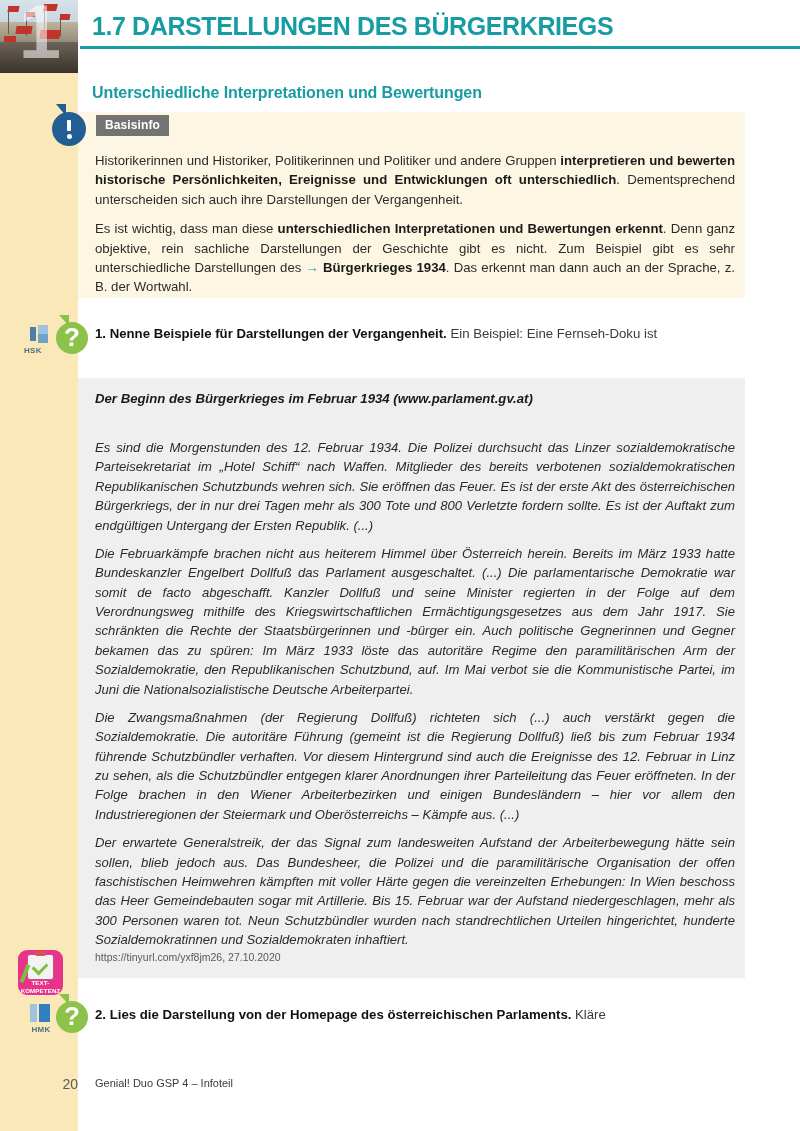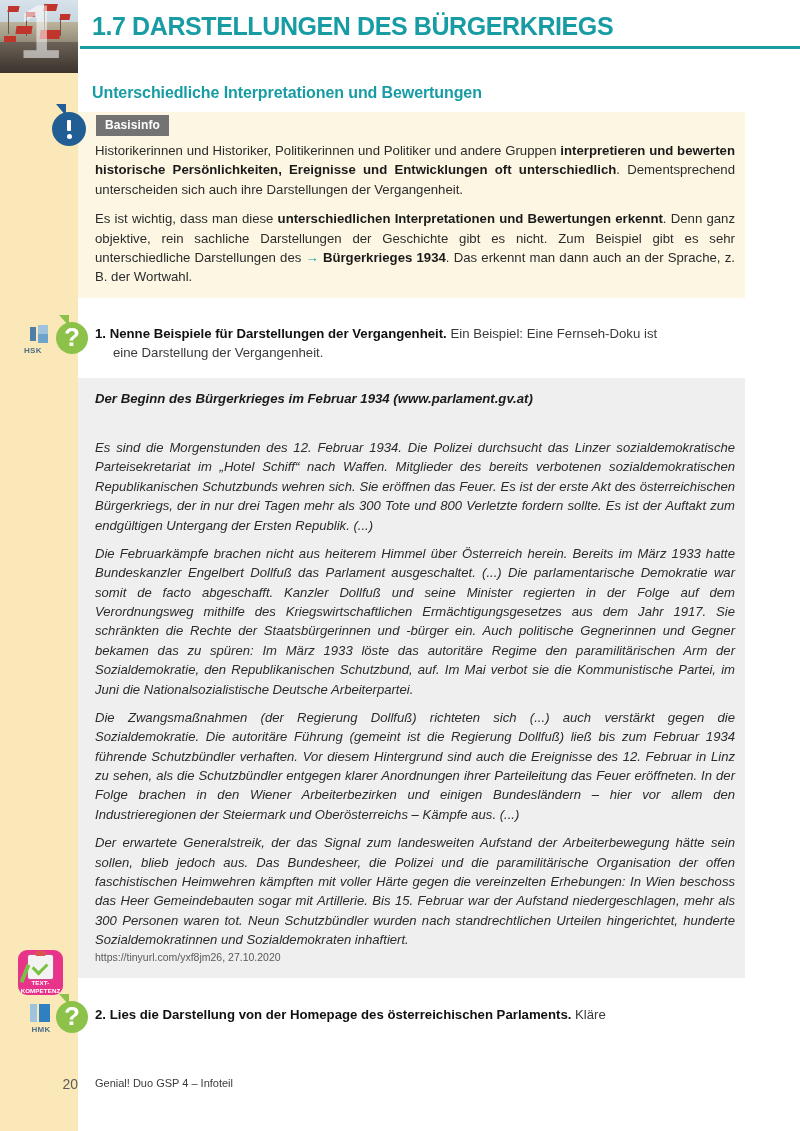--- a/index.html
+++ b/index.html
@@ -110,21 +110,21 @@
     background:#737373; color:#fff;
     font-size:12px; font-weight:bold;
     padding:3px 9px 4px 9px;
     letter-spacing:0.1px;
   }
   .basis-text {
     position:absolute; left:95px; top:141px; width:640px;
     font-size:13.2px; line-height:1.47; text-align:justify;
     color:#2b2b2b;
   }
-  .basis-text p { margin:0 0 10px 0; }
+  .basis-text p { margin:10px 0 10px 0; }
   .basis-text b { font-weight:bold; color:#1a1a1a; }
   .arrow-ref { color:#179ca4; font-weight:bold; }
   .hsk-icon {
     position:absolute; left:30px; top:325px;
     width:20px; height:18px;
   }
   .hsk-icon .bar-l { position:absolute; left:0;  top:2px; width:6px;  height:14px; background:#4f7fa8; }
   .hsk-icon .bar-r { position:absolute; left:8px; top:0;  width:10px; height:18px; background:#9fc3dd; }
   .hsk-icon .bar-r2{ position:absolute; left:8px; top:9px; width:10px; height:9px;  background:#6ea4c9; }
   .hsk-label {
@@ -276,21 +276,20 @@
   <div class="bar-r2"></div>
 </div>
 <div class="hsk-label">HSK</div>
 <div class="q-circle q1">
   <div class="tail"></div>
   <span>?</span>
 </div>
 <div class="task-text" id="task1-text">
   <b>1.</b>
   <b>Nenne Beispiele für Darstellungen der Vergangenheit.</b><span> Ein Beispiel: Eine Fernseh-Doku ist</span>
-  <span class="indent">eine Darstellung der Vergangenheit.</span>
 </div>
 
 <div class="source-box"></div>
 <div class="source-title">Der Beginn des Bürgerkrieges im Februar 1934 (www.parlament.gv.at)</div>
 <div class="source-body">
   <p>Es sind die Morgenstunden des 12. Februar 1934. Die Polizei durchsucht das Linzer sozialdemokratische Parteisekretariat im „Hotel Schiff“ nach Waffen. Mitglieder des bereits verbotenen sozialdemokratischen Republikanischen Schutzbunds wehren sich. Sie eröffnen das Feuer. Es ist der erste Akt des österreichischen Bürgerkriegs, der in nur drei Tagen mehr als 300 Tote und 800 Verletzte fordern sollte. Es ist der Auftakt zum endgültigen Untergang der Ersten Republik. (...)</p>
   <p>Die Februarkämpfe brachen nicht aus heiterem Himmel über Österreich herein. Bereits im März 1933 hatte Bundeskanzler Engelbert Dollfuß das Parlament ausgeschaltet. (...) Die parlamentarische Demokratie war somit de facto abgeschafft. Kanzler Dollfuß und seine Minister regierten in der Folge auf dem Verordnungsweg mithilfe des Kriegswirtschaftlichen Ermächtigungsgesetzes aus dem Jahr 1917. Sie schränkten die Rechte der Staatsbürgerinnen und -bürger ein. Auch politische Gegnerinnen und Gegner bekamen das zu spüren: Im März 1933 löste das autoritäre Regime den paramilitärischen Arm der Sozialdemokratie, den Republikanischen Schutzbund, auf. Im Mai verbot sie die Kommunistische Partei, im Juni die Nationalsozialistische Deutsche Arbeiterpartei.</p>
   <p>Die Zwangsmaßnahmen (der Regierung Dollfuß) richteten sich (...) auch verstärkt gegen die Sozialdemokratie. Die autoritäre Führung (gemeint ist die Regierung Dollfuß) ließ bis zum Februar 1934 führende Schutzbündler verhaften. Vor diesem Hintergrund sind auch die Ereignisse des 12. Februar in Linz zu sehen, als die Schutzbündler entgegen klarer Anordnungen ihrer Parteileitung das Feuer eröffneten. In der Folge brachen in den Wiener Arbeiterbezirken und einigen Bundesländern – hier vor allem den Industrieregionen der Steiermark und Oberösterreichs – Kämpfe aus. (...)</p>
   <p>Der erwartete Generalstreik, der das Signal zum landesweiten Aufstand der Arbeiterbewegung hätte sein sollen, blieb jedoch aus. Das Bundesheer, die Polizei und die paramilitärische Organisation der offen faschistischen Heimwehren kämpften mit voller Härte gegen die vereinzelten Erhebungen: In Wien beschoss das Heer Gemeindebauten sogar mit Artillerie. Bis 15. Februar war der Aufstand niedergeschlagen, mehr als 300 Personen waren tot. Neun Schutzbündler wurden nach standrechtlichen Urteilen hingerichtet, hunderte Sozialdemokratinnen und Sozialdemokraten inhaftiert.</p>
 </div>

